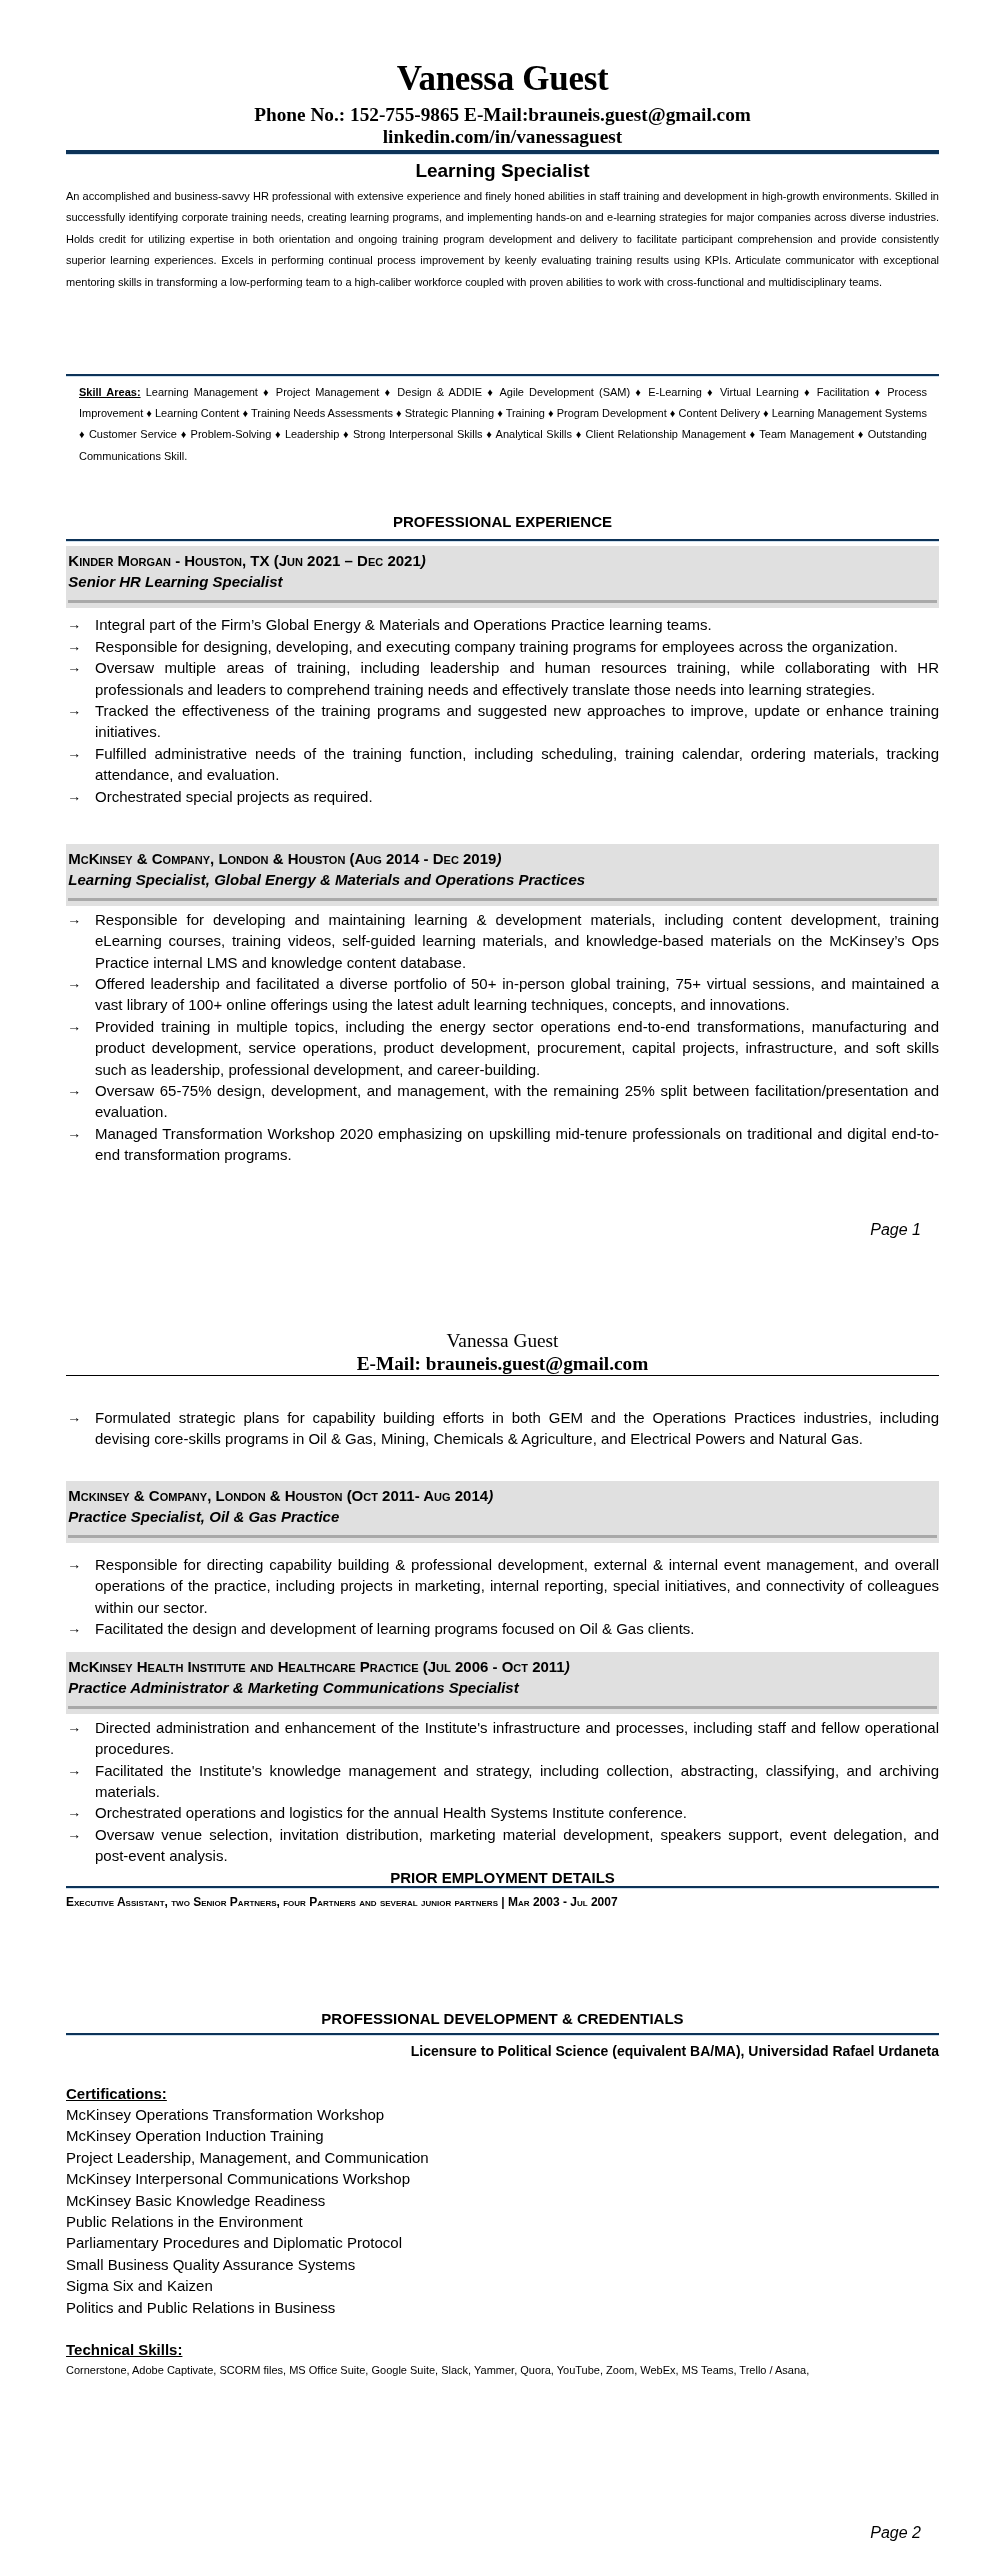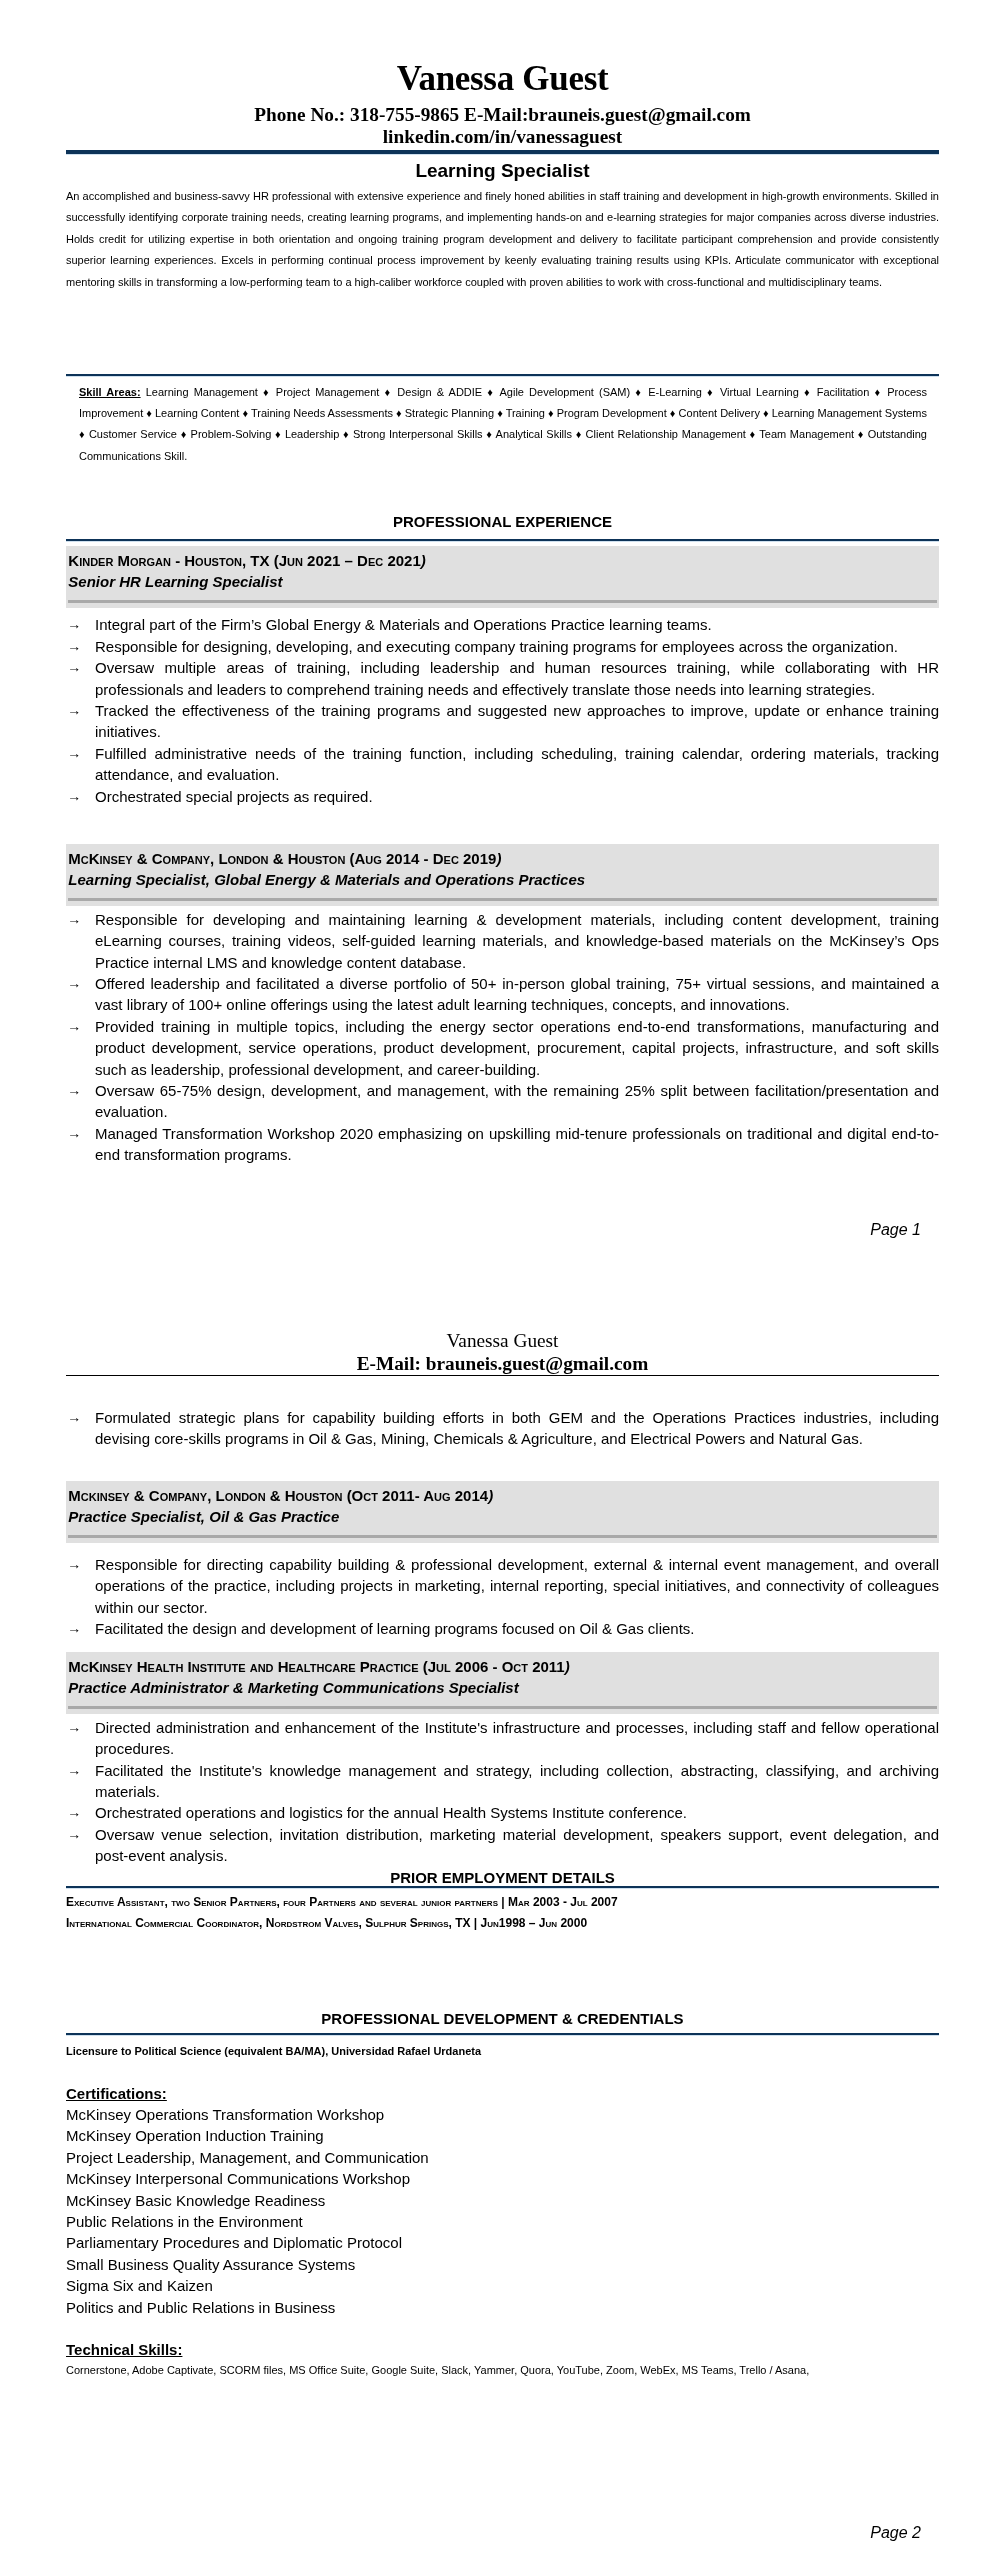--- a/index.html
+++ b/index.html
@@ -35,34 +35,34 @@
   .job-header .gray-pad { height: 5.9px; }
 
   ul.bullets { list-style: none; margin: 0; padding: 0; }
   ul.bullets li { position: relative; padding-left: 29px; font-size: 15px; line-height: 21.4px; text-align: justify; }
   ul.bullets li .arrow { position: absolute; left: 1.2px; top: 0; font-size: 14px; }
 
   .footer-page { position: absolute; right: 59px; font-size: 16px; font-style: italic; }
 
   .prior-line { font-size: 12px; font-weight: bold; font-variant: small-caps; line-height: 21.4px; white-space: nowrap; }
 
-  .cred-degree { font-size: 11px; font-weight: bold; line-height: 21px; }
+  .cred-degree { font-size: 14px; font-weight: bold; line-height: 21px; text-align: right; }
   .underline-label { font-size: 15px; font-weight: bold; text-decoration: underline; line-height: 21px; }
   .plain-line { font-size: 15px; line-height: 21.4px; }
 
   .black-rule { height: 1.2px; background: #000; }
 </style>
 </head>
 <body>
 
 <div class="page page1">
 
   <div class="content center serif" style="top:59px;">
     <div class="name">Vanessa Guest</div>
-    <div class="contact" style="margin-top:5.9px;">Phone No.: 318-755-9865 E-Mail:brauneis.guest@gmail.com</div>
+    <div class="contact" style="margin-top:5.9px;">Phone No.: 152-755-9865 E-Mail:brauneis.guest@gmail.com</div>
     <div class="contact">linkedin.com/in/vanessaguest</div>
   </div>
 
   <div class="content navy-rule" style="top:150px;"></div>
 
   <div class="content center role-title" style="top:159px;">Learning Specialist</div>
 
   <div class="content body-text" style="top:186px;">An accomplished and business-savvy HR professional with extensive experience and finely honed abilities in staff training and development in high-growth environments. Skilled in successfully identifying corporate training needs, creating learning programs, and implementing hands-on and e-learning strategies for major companies across diverse industries. Holds credit for utilizing expertise in both orientation and ongoing training program development and delivery to facilitate participant comprehension and provide consistently superior learning experiences. Excels in performing continual process improvement by keenly evaluating training results using KPIs. Articulate communicator with exceptional mentoring skills in transforming a low-performing team to a high-caliber workforce coupled with proven abilities to work with cross-functional and multidisciplinary teams.</div>
 
   <div class="content navy-rule-thin" style="top:374px;"></div>
@@ -156,21 +156,20 @@
       <li><span class="arrow">→</span><span>Facilitated the Institute's knowledge management and strategy, including collection, abstracting, classifying, and archiving materials.</span></li>
       <li><span class="arrow">→</span><span>Orchestrated operations and logistics for the annual Health Systems Institute conference.</span></li>
       <li><span class="arrow">→</span><span>Oversaw venue selection, invitation distribution, marketing material development,  speakers support, event delegation, and post-event analysis.</span></li>
     </ul>
   </div>
 
   <div class="content section-heading" style="top:580px;">PRIOR EMPLOYMENT DETAILS</div>
   <div class="content navy-rule-thin" style="top:598px;"></div>
   <div class="content" style="top:604px;">
     <div class="prior-line">Executive Assistant, two Senior Partners, four Partners and several junior partners | Mar 2003 - Jul 2007</div>
-    <div class="prior-line">International Commercial Coordinator, Nordstrom Valves, Sulphur Springs, TX | Jun1998 – Jun 2000</div>
   </div>
 
   <div class="content section-heading" style="top:721px;">PROFESSIONAL DEVELOPMENT &amp; CREDENTIALS</div>
   <div class="content navy-rule-thin" style="top:745px;"></div>
 
   <div class="content" style="top:753px;">
     <div class="cred-degree">Licensure to Political Science (equivalent BA/MA), Universidad Rafael Urdaneta</div>
     <div style="height:21px;"></div>
     <div class="underline-label">Certifications:</div>
     <div>

